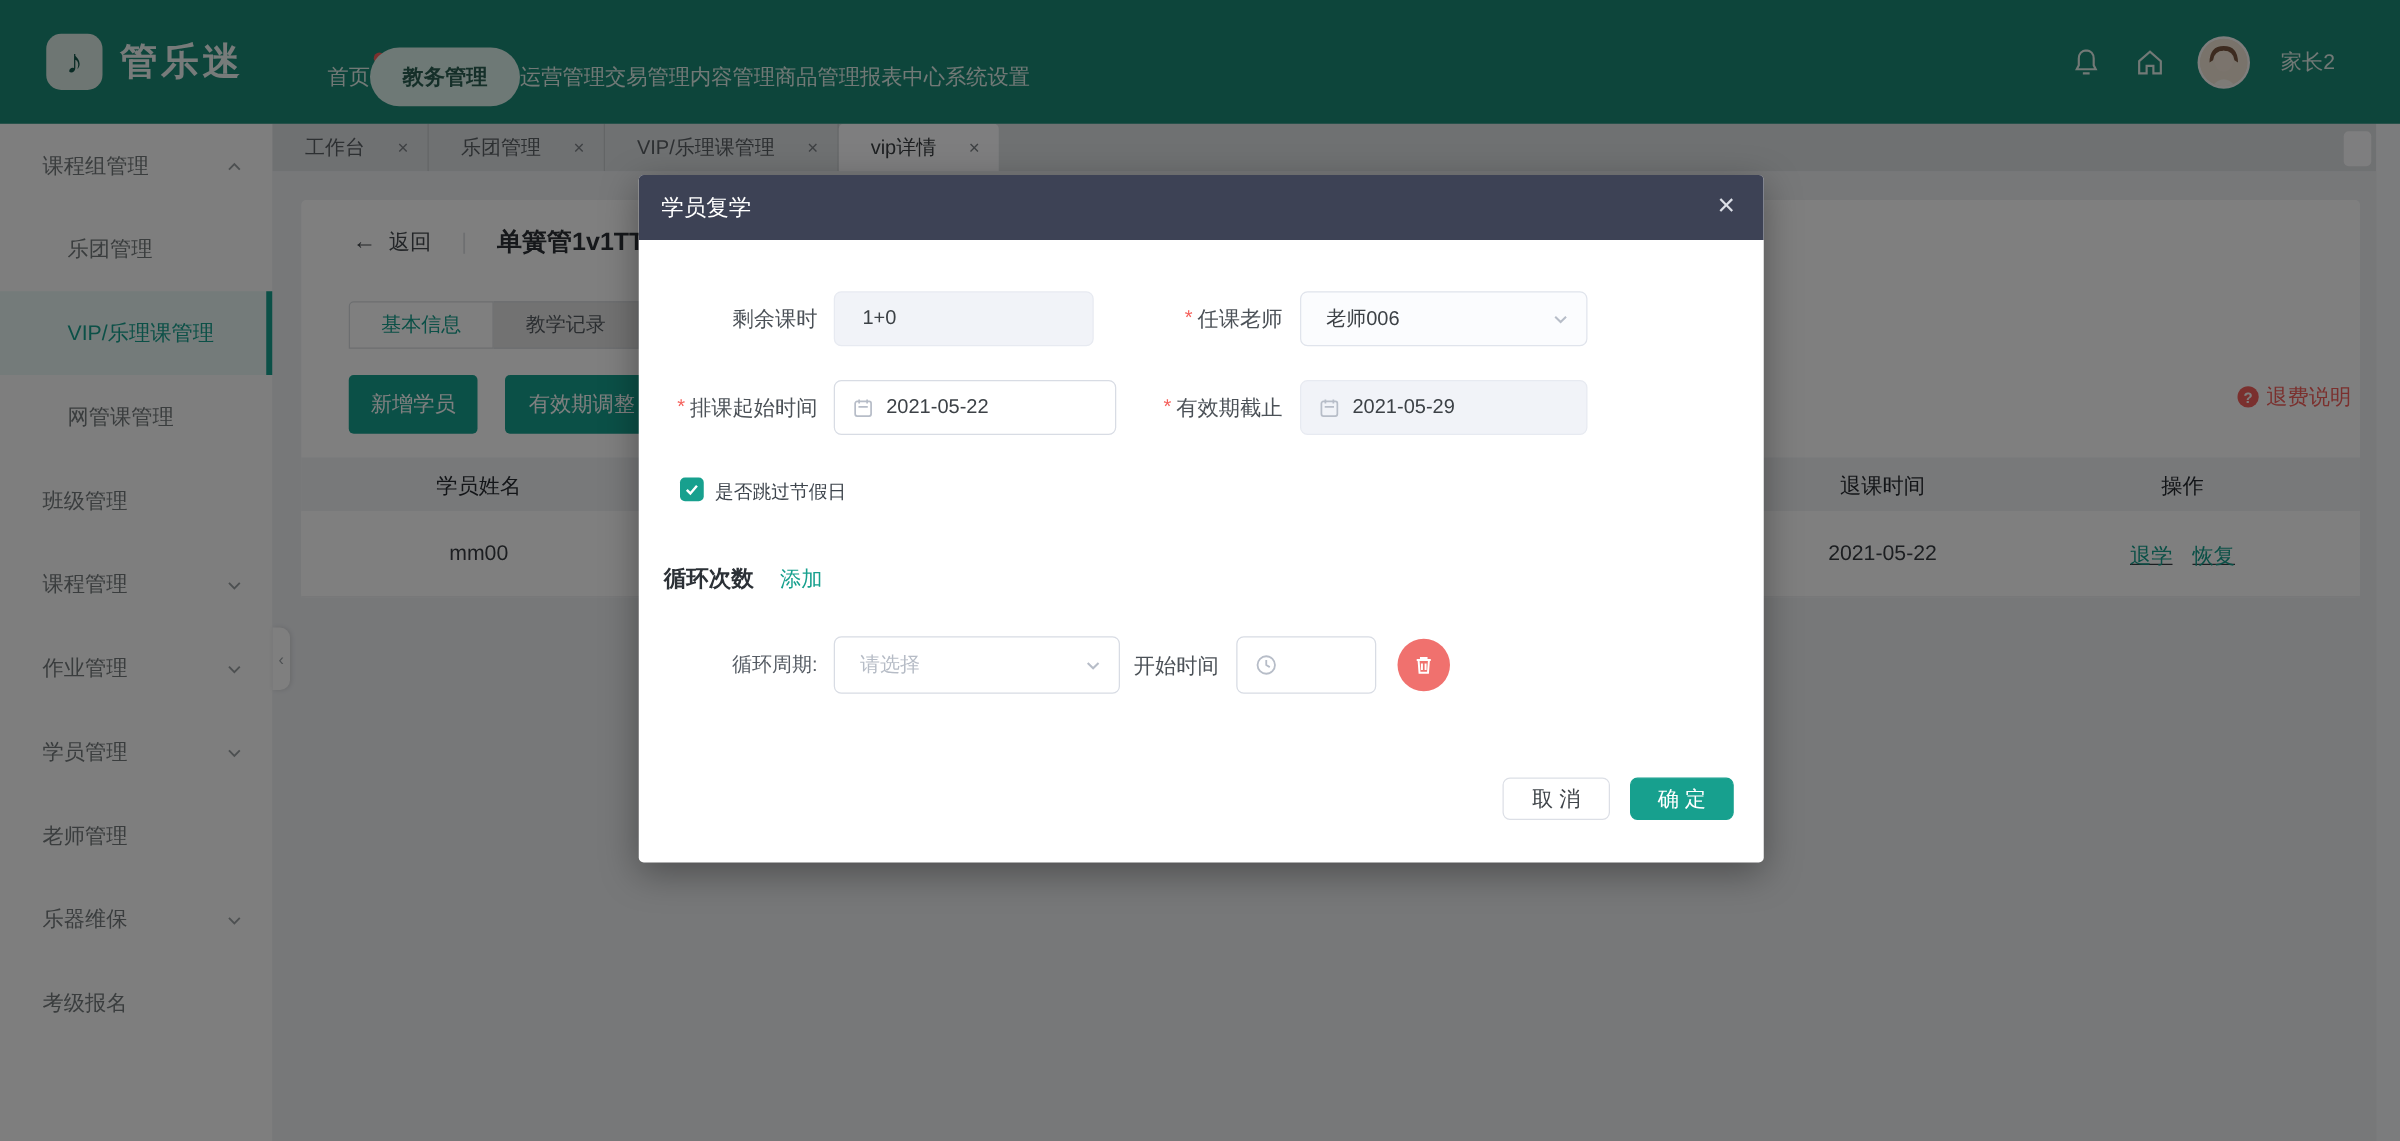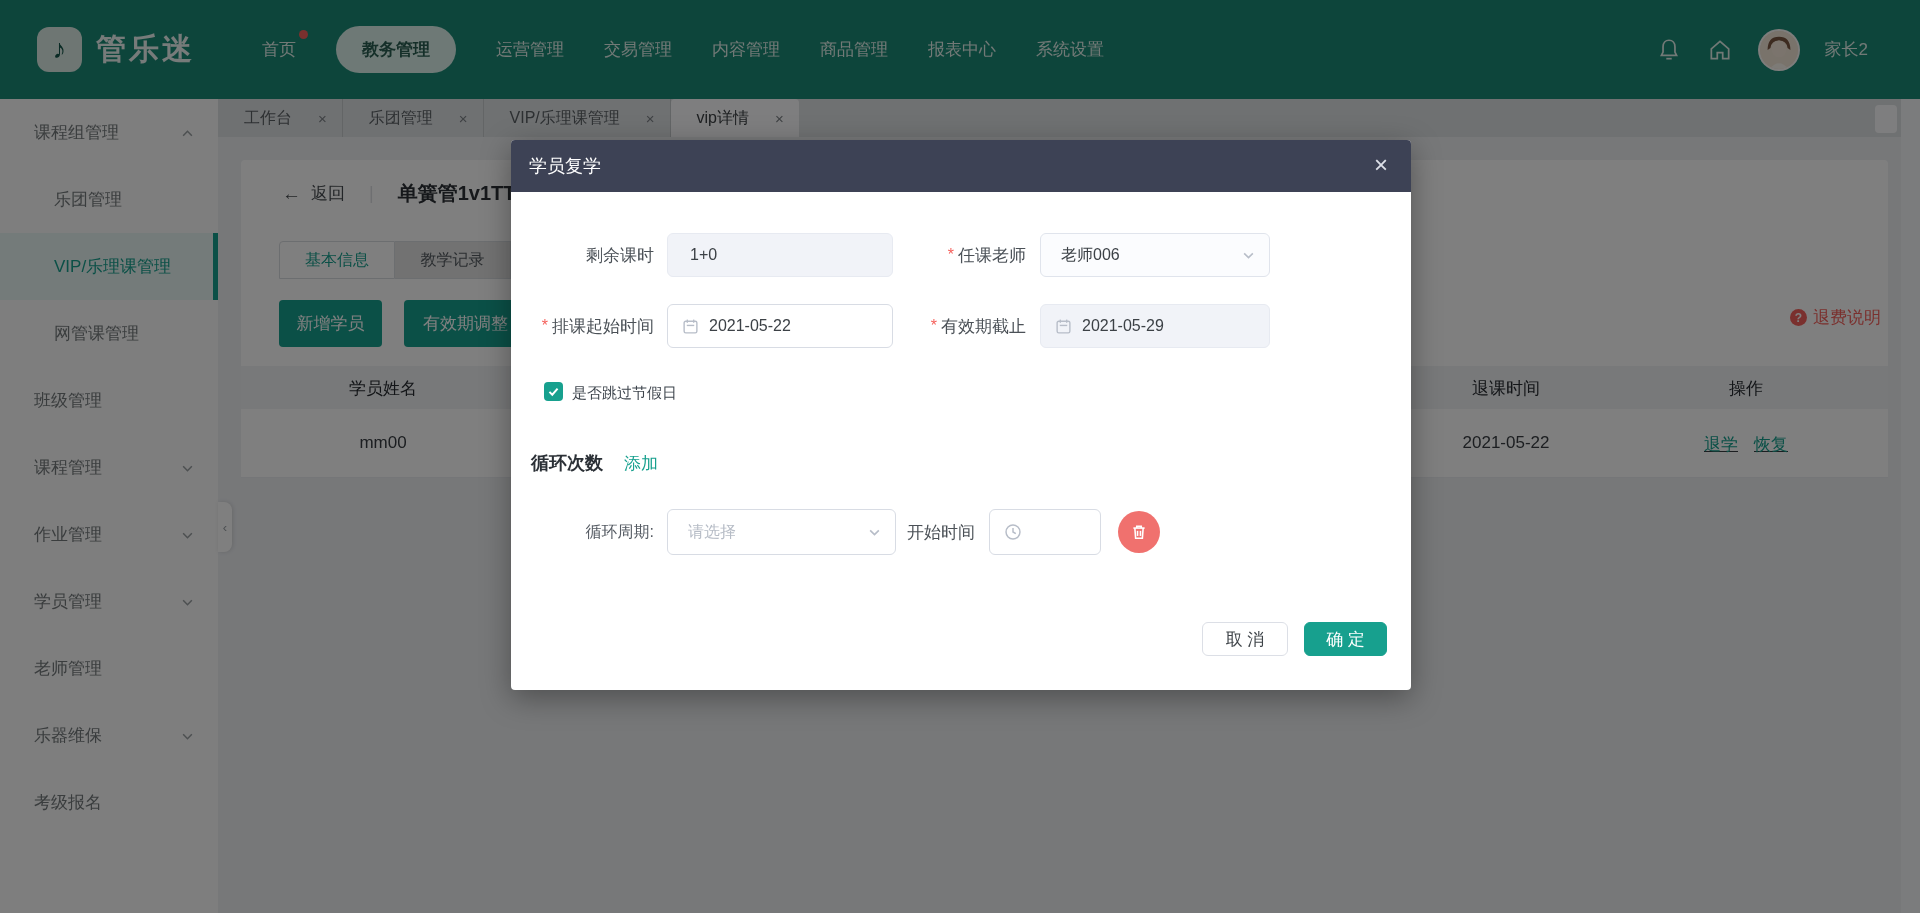--- a/index.html
+++ b/index.html
@@ -6,21 +6,21 @@
   html,body { width:1920px; height:913px; overflow:hidden; background:#eef0f3;
     font-family:"Liberation Sans","DejaVu Sans",sans-serif; font-size:17px; color:#333; }
 
   
   .navbar { position:absolute; left:0; top:0; width:1920px; height:99px; background:#1a8a76; z-index:2; }
   .logo-badge { position:absolute; left:37px; top:27px; width:45px; height:45px; border-radius:12px;
     background:#ddece6; display:flex; align-items:center; justify-content:center; }
   .logo-glyph { font-size:27px; color:#14564a; font-weight:bold; line-height:1; }
   .brand-name { position:absolute; left:96px; top:0; height:99px; display:flex; align-items:center;
     font-size:30px; font-weight:bold; letter-spacing:3px; color:rgba(255,255,255,.93); }
-  .nav-menu { position:absolute; left:262px; top:0; height:99px; display:flex; align-items:center; gap:40px; }
+  .nav-menu { position:absolute; left:262px; top:12px; height:99px; display:flex; align-items:center; }
   .nav-item { position:relative; color:#e4f2ed; font-size:17px; cursor:pointer; white-space:nowrap; }
   .nav-item.active { background:#dcf3ec; color:#2a5f52; font-weight:bold; padding:12px 26px; border-radius:24px; }
   .nav-dot { position:absolute; right:-12px; top:-8px; width:9px; height:9px; border-radius:50%; background:#f5615c; }
   .nav-right { position:absolute; right:52px; top:0; height:99px; display:flex; align-items:center; gap:25px; }
   .nav-icon { width:26px; height:26px; display:block; }
   .avatar { width:42px; height:42px; border-radius:50%; border:2px solid rgba(255,255,255,.85);
     background:#efe3d3; overflow:hidden; }
   .user-name { color:#e4f2ed; font-size:17px; }
 
   
@@ -246,21 +246,21 @@
 
 <div class="modal">
   <div class="modal-header">
     <div class="modal-title">学员复学</div>
     <div class="modal-close">×</div>
   </div>
 
   <div class="flabel" style="left:0; top:93px; width:143px;">
     <span>剩余课时</span>
   </div>
-  <div class="fbox disabled" style="left:156px; top:93px; width:226px;">
+  <div class="fbox disabled" style="left:156px; top:93px; width:208px;">
     <span class="val" style="margin-left:22px;">1+0</span>
   </div>
   <div class="flabel" style="left:340px; top:93px; width:175px;">
     <span class="req">*</span>
     <span>任课老师</span>
   </div>
   <div class="fbox selectish" style="left:529px; top:93px; width:230px;">
     <span class="val" style="margin-left:20px;">老师006</span>
     <svg class="chev" width="13" height="13" viewBox="0 0 12 12" fill="none" stroke="#b7bdc8" stroke-width="1.5">
         <polyline points="2,4 6,8 10,4"></polyline>

